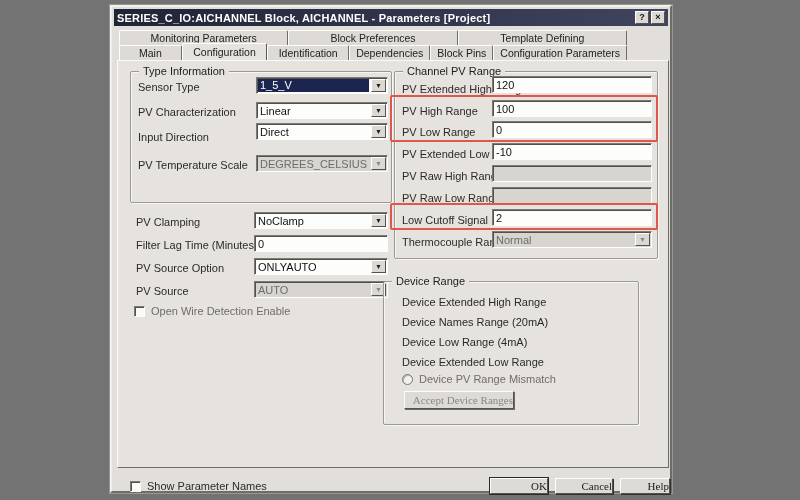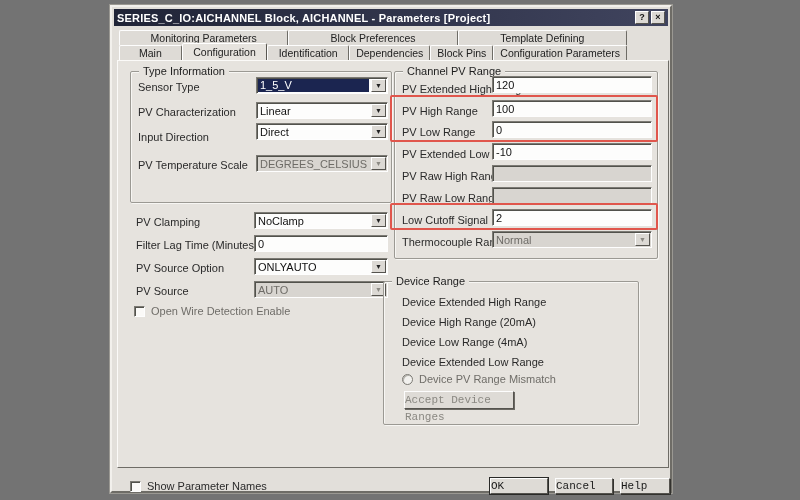--- a/index.html
+++ b/index.html
@@ -64,21 +64,21 @@
   .check{display:flex;align-items:center;gap:6px;position:absolute;}
   .check .box{width:11px;height:11px;background:#fbfaf8;border:1px solid;
     border-color:var(--edge_dark) var(--edge_light) var(--edge_light) var(--edge_dark);
     box-shadow:inset 1px 1px 0 var(--edge_darker);flex:none;}
   .radio{display:flex;align-items:center;gap:6px;position:absolute;}
   .radio .circ{width:11px;height:11px;border-radius:50%;background:#f2f1ee;
     border:1px solid #7b7973;box-shadow:inset 1px 1px 0 #b5b3ad;flex:none;}
   
   .btn{position:absolute;background:#dedbd6;border:1px solid;
     border-color:#fdfdfd #55534e #55534e #fdfdfd;box-shadow:1px 1px 0 #33322e;
-    font-size:11px;color:#1a1a1a;text-align:left;font-family:Liberation Mono, monospace;}
+    font-size:11px;color:#1a1a1a;text-align:right;font-family:Liberation Serif, serif;}
   .btn.default{outline:1px solid #2a2a28;}
   .btn.disabled{color:#8a8882;box-shadow:1px 1px 0 #6b6963;}
   
   .redbox{position:absolute;border:2px solid var(--highlight_red);border-radius:2px;pointer-events:none;}
 </style>
 </head>
 <body>
 
 <div class="canvas">
   <div class="dialog">
@@ -178,21 +178,21 @@
         <span class="arrow">▼</span>
       </div>
 
       <div class="redbox" style="left:272px;top:34px;width:268px;height:47px;"></div>
       <div class="redbox" style="left:272px;top:142px;width:268px;height:27px;"></div>
 
       <div class="groupbox" style="left:265px;top:220px;width:256px;height:144px;">
         <span class="gb-label">Device Range</span>
       </div>
       <span class="lbl" style="left:284px;top:235px;">Device Extended High Range</span>
-      <span class="lbl" style="left:284px;top:255px;">Device High Range (20mA)</span>
+      <span class="lbl" style="left:284px;top:255px;">Device Names Range (20mA)</span>
       <span class="lbl" style="left:284px;top:275px;">Device Low Range (4mA)</span>
       <span class="lbl" style="left:284px;top:295px;">Device Extended Low Range</span>
       <div class="radio" style="left:284px;top:312px;">
         <span class="circ"></span>
         <span class="lbl dim" style="position:static;">Device PV Range Mismatch</span>
       </div>
       <div class="btn disabled" style="left:286px;top:330px;width:110px;height:18px;line-height:17px;">Accept Device Ranges</div>
     </div>
 
     <div class="check" style="left:18px;top:473px;">

